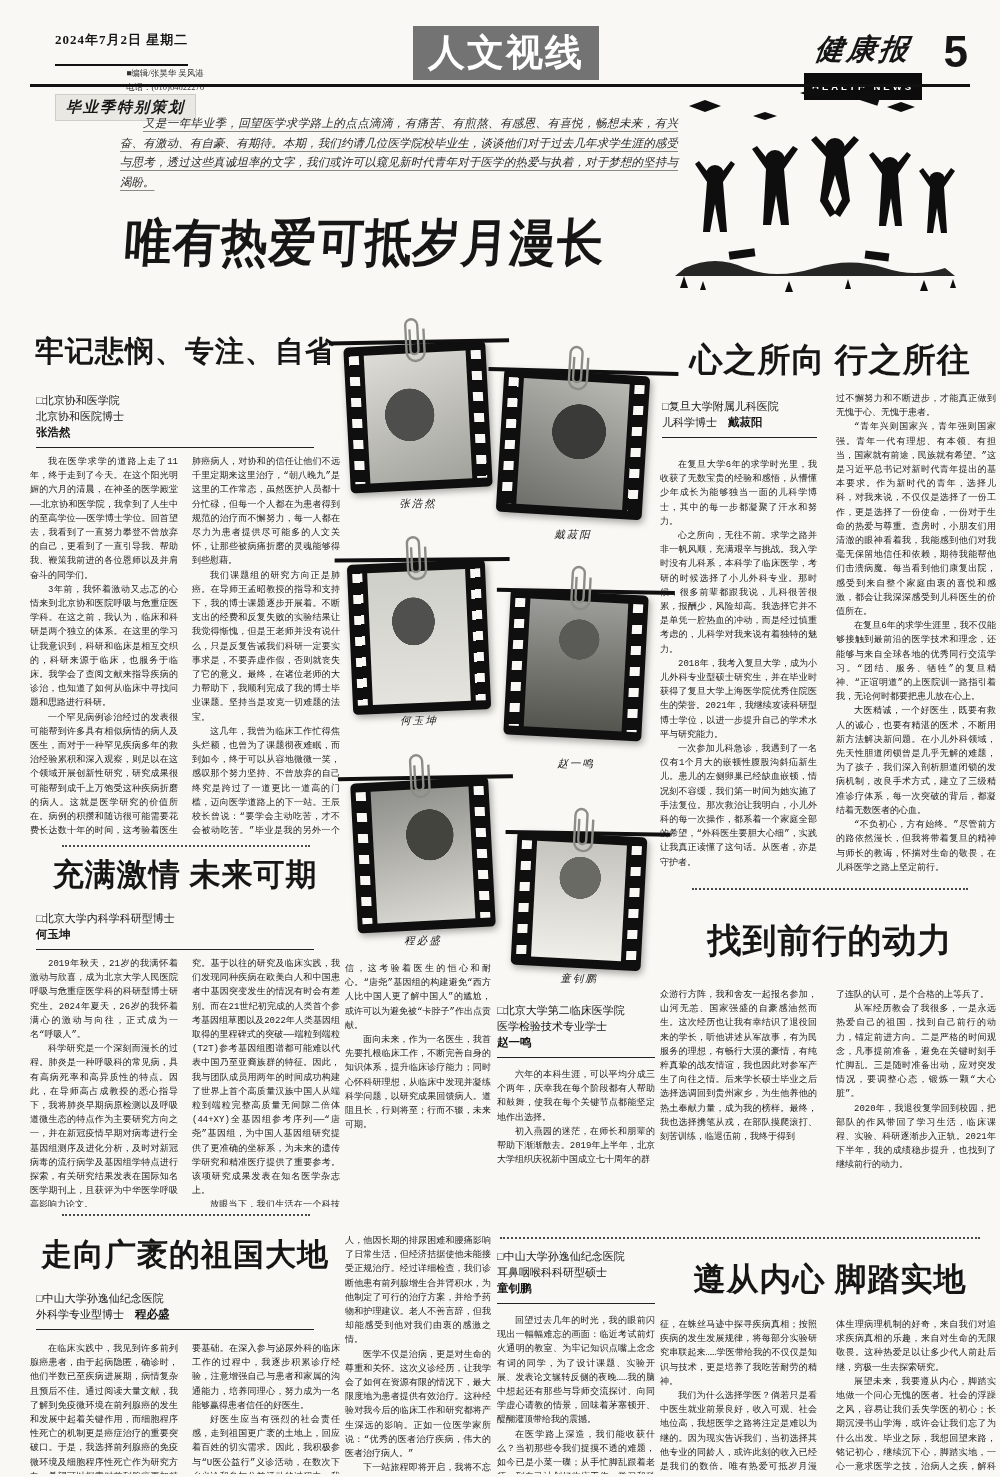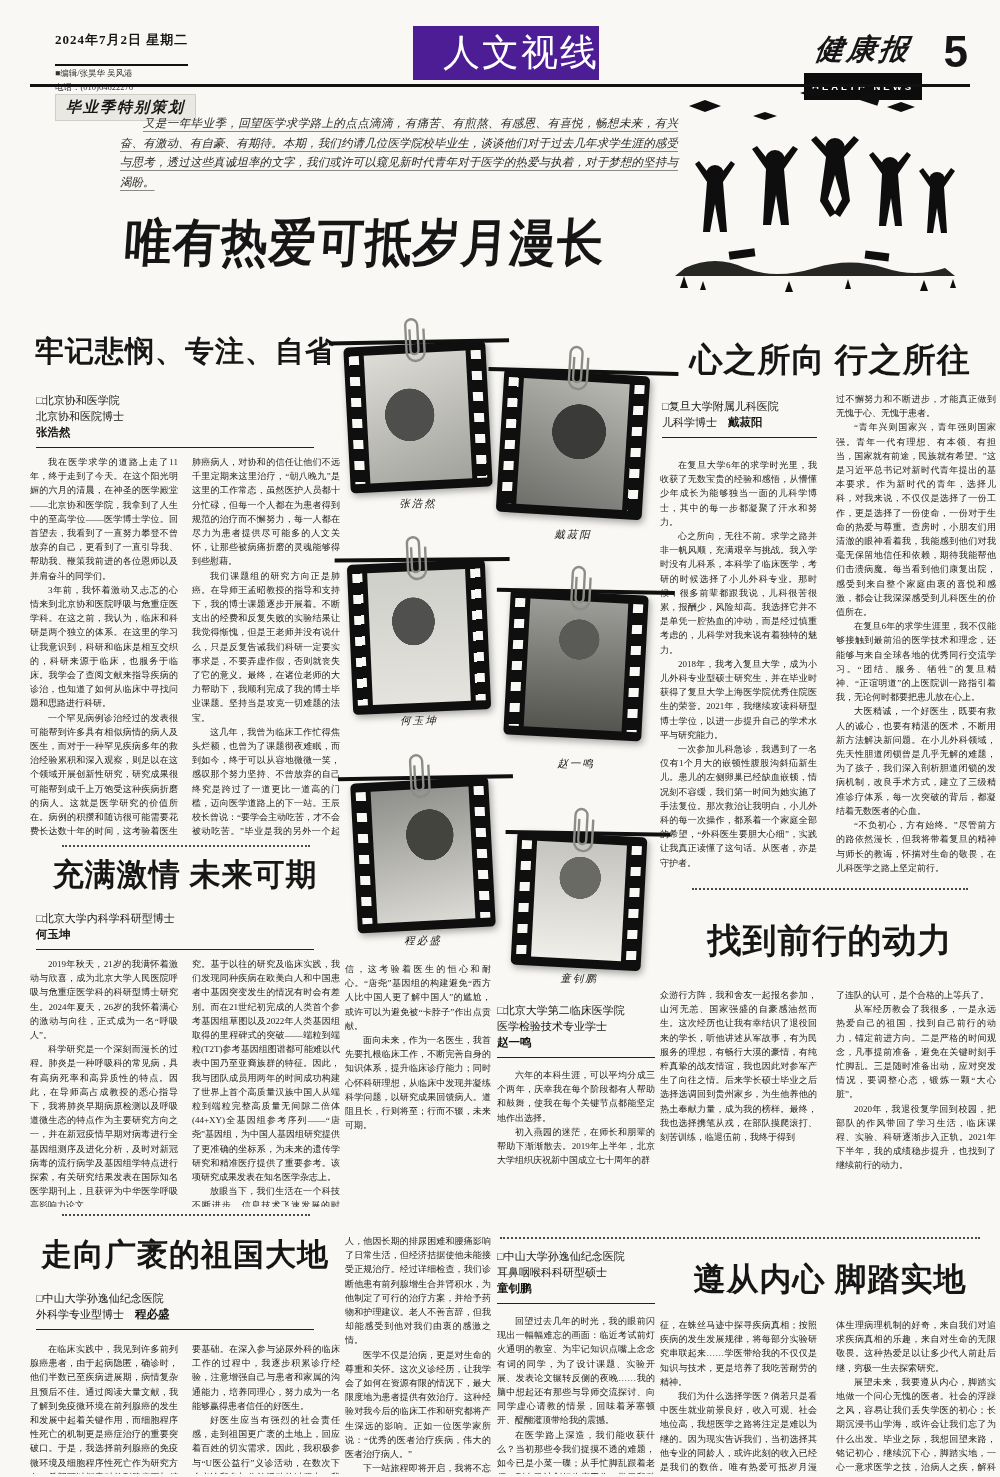--- a/index.html
+++ b/index.html
@@ -1,37 +1,37 @@
 <!DOCTYPE html>
 <html><head>
 <meta charset="utf-8">
 <style>
   html,body{margin:0;padding:0;background:#777;}
   #page{position:relative;width:1000px;height:1477px;margin:0 auto;background:#f9f8f4;overflow:hidden;
         font-family:"Liberation Serif","DejaVu Serif",serif;color:#161616;}
   .abs{position:absolute;}
   
   .date-line{font-weight:bold;font-size:13px;border-bottom:2px solid #111;display:inline-block;padding-bottom:15px;letter-spacing:1px;}
-  .small-line{font-size:8.5px;color:#333;margin-top:2px;}
-  .banner{background:#4c1d95;color:#fff;text-align:right;font-weight:400;font-size:37px;line-height:54px;letter-spacing:2px;}
+  .small-line{font-size:8.5px;color:#333;margin-top:2px;text-align:center;}
+  .banner{background:#737373;color:#fff;text-align:center;font-weight:700;font-size:37px;line-height:54px;letter-spacing:2px;}
   .masthead-script{font-style:italic;font-weight:900;font-size:29px;letter-spacing:3px;transform:skewX(-8deg);}
   .health-box{background:#0c0c0c;color:#fff;font-family:"Liberation Sans",sans-serif;font-weight:bold;font-size:9.5px;letter-spacing:3px;padding:8px 8px;text-align:center;}
   .page-num{font-family:"Liberation Sans",sans-serif;font-weight:900;font-size:44px;line-height:44px;}
   .header-rule{height:3px;background:#111;}
   
   .special-label{background:#e9e8e2;border:1px solid #cfcec8;padding:3px 10px;font-size:15px;font-style:italic;font-weight:bold;letter-spacing:2px;}
   .intro{font-size:11.5px;line-height:19.5px;font-style:italic;color:#2a2a2a;text-align:justify;text-indent:2em;
          text-decoration:underline;text-decoration-color:#8a8a84;text-underline-offset:4px;}
   .headline{font-weight:900;font-size:47px;letter-spacing:1px;white-space:nowrap;transform:skewX(-4deg) scaleY(1.08);}
   
   .atitle{font-weight:900;text-align:center;letter-spacing:1px;}
   .byline{font-size:11px;line-height:16px;border-bottom:1px solid #222;padding-bottom:7px;}
   .byline .byname{font-weight:bold;font-size:11.5px;}
   .col{font-size:9px;line-height:14.2px;text-align:justify;overflow:hidden;color:#1c1c1c;}
-  .col p{margin:0;text-indent:2em;}
+  .col p{margin:0;text-indent:2em;font-family:Liberation Mono, monospace;}
   .cont p:first-child{text-indent:0;}
   .dotted{border-top:2px dotted #4a4a4a;height:0;}
   .caption{font-size:10.5px;font-style:italic;text-align:center;letter-spacing:2px;}
   
   .film{position:absolute;background:#0f0f0f;border-radius:5px;box-shadow:2px 3px 7px rgba(0,0,0,.35);}
   .film:before,.film:after{content:"";position:absolute;top:9px;bottom:9px;width:10px;
       background:repeating-linear-gradient(180deg,#f9f8f4 0 9px,transparent 9px 21px);}
   .film:before{left:5px;} .film:after{right:5px;}
   .ph{position:absolute;left:20px;right:20px;top:9px;bottom:9px;background:#9a9a96;}
   .ph1{background:radial-gradient(ellipse 40% 34% at 42% 48%,#4e4e4c 0 60%,transparent 61%),linear-gradient(160deg,#dddcd6,#a2a29c);}

